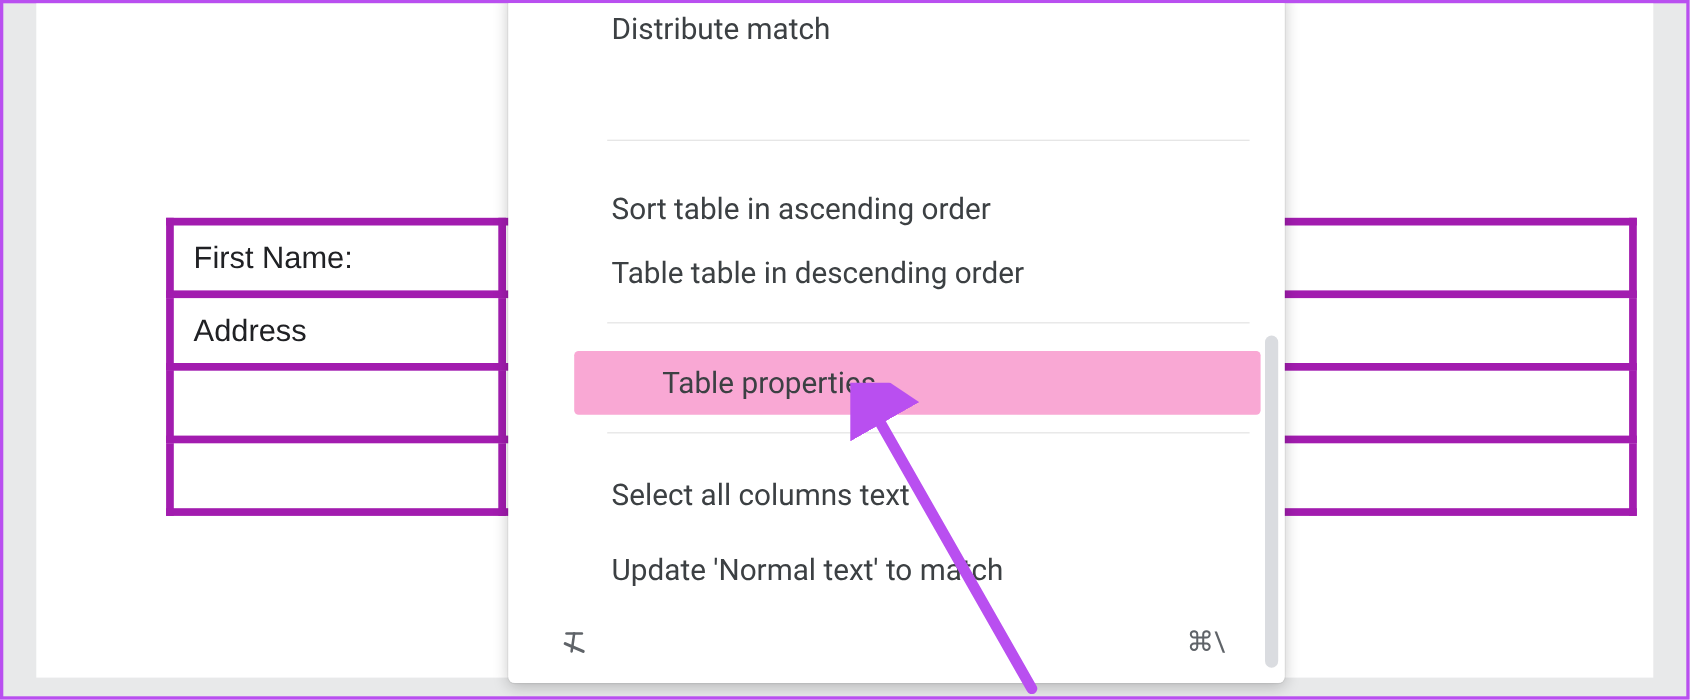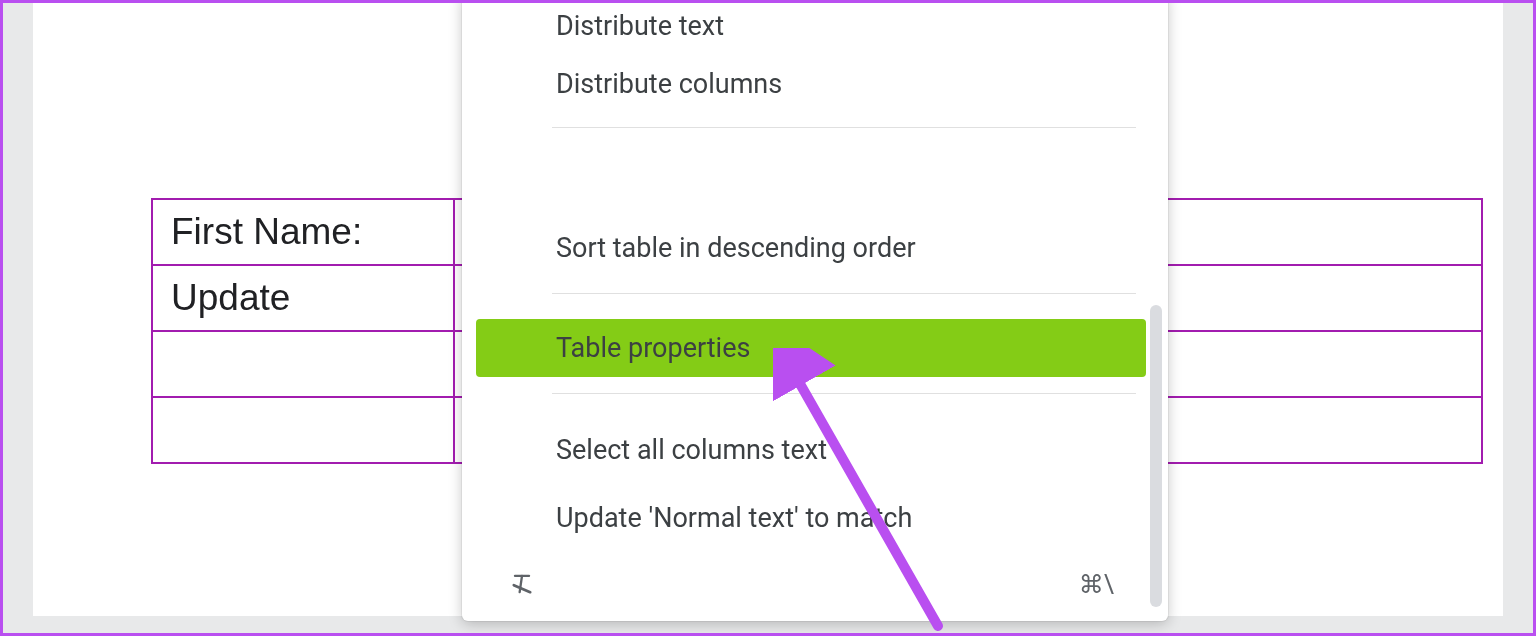--- a/index.html
+++ b/index.html
@@ -22,24 +22,24 @@
 
     .doc-table {
       position: absolute;
       top: 195px;
       left: 118px;
       width: 1330px;
       border-collapse: collapse;
       table-layout: fixed;
     }
     .doc-table td {
-      border: 2px solid #a21caf;
+      border: 7px solid #a21caf;
       height: 66px;
       padding: 0 18px;
-      font-size: 37px;
+      font-size: 28px;
       color: #202124;
       font-family: Arial, sans-serif;
       vertical-align: middle;
     }
     .col1 { width: 302px; }
     .col2 { width: 318px; }
     .col3 { width: 318px; }
     .col4 { width: 392px; }
     .caret { font-weight: 700; }
 
@@ -70,21 +70,21 @@
       left: 14px;
       right: 22px;
       height: 58px;
       display: flex;
       align-items: center;
       padding-left: 80px;
       font-size: 27px;
       color: #3c4043;
       border-radius: 4px;
     }
-    .menu-item.hovered { background: #84cc16; }
+    .menu-item.hovered { background: #f9a8d4; margin-left: 46px; }
     .menu-divider {
       position: absolute;
       left: 90px;
       right: 32px;
       height: 1px;
       background: #e0e0e0;
     }
     .menu-icon {
       position: absolute;
       left: 30px;
@@ -126,21 +126,21 @@
         <col class="col4">
     </colgroup>
     <tbody>
       <tr>
         <td>First Name:</td>
         <td></td>
         <td></td>
         <td></td>
       </tr>
       <tr>
-        <td>Update</td>
+        <td>Address</td>
         <td><span class="caret">|</span></td>
         <td></td>
         <td></td>
       </tr>
       <tr>
         <td></td>
         <td></td>
         <td></td>
         <td></td>
       </tr>
@@ -151,30 +151,30 @@
         <td></td>
       </tr>
     </tbody>
   </table>
 </div>
 
 <div class="context-menu">
   <div class="menu-scrollbar"></div>
 
   <div class="menu-item" style="top:4px">
-    <span>Distribute text</span>
-  </div>
-  <div class="menu-item" style="top:62px">
-    <span>Distribute columns</span>
+    <span>Distribute match</span>
   </div>
 
   <div class="menu-divider" style="top:134px"></div>
 
+  <div class="menu-item" style="top:168px">
+    <span>Sort table in ascending order</span>
+  </div>
   <div class="menu-item" style="top:226px">
-    <span>Sort table in descending order</span>
+    <span>Table table in descending order</span>
   </div>
 
   <div class="menu-divider" style="top:300px"></div>
 
   <div class="menu-item hovered" style="top:326px">
     <span>Table properties</span>
   </div>
 
   <div class="menu-divider" style="top:400px"></div>
 

